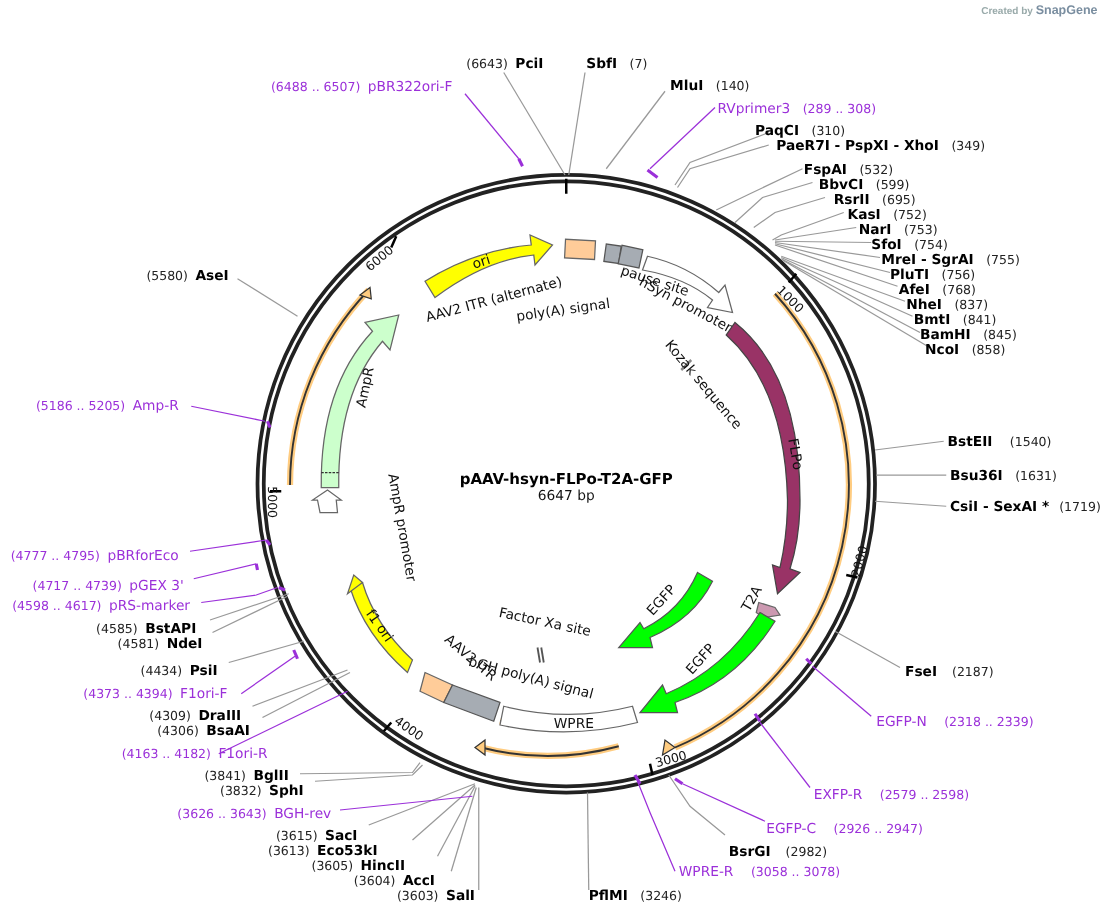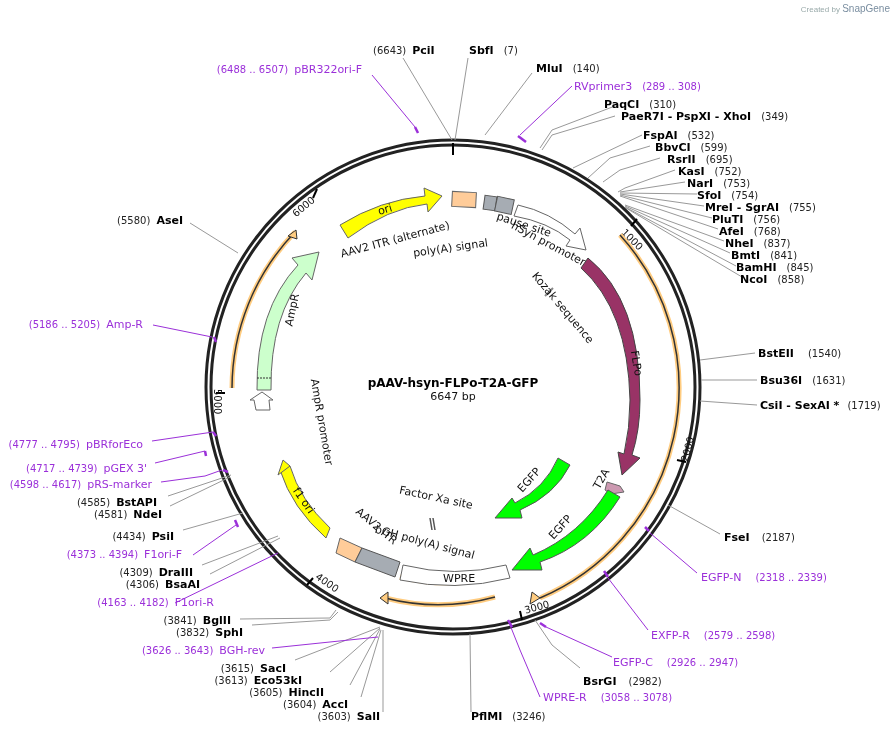--- a/index.html
+++ b/index.html
@@ -6,21 +6,21 @@
   body{width:890px;height:733px;position:relative;overflow:hidden;font-family:"DejaVu Sans","Liberation Sans",sans-serif;}
   #map{position:absolute;left:0;top:0;}
   .enz{font-size:11px;font-weight:bold;fill:#000;}
   .pos{font-size:10px;fill:#222;}
   .prm{font-size:11px;fill:#9b30d9;}
   .prmpos{font-size:10px;fill:#9b30d9;}
   .feat{font-size:11px;fill:#111;}
   .tick{font-size:10px;fill:#111;}
   .title{font-size:12px;font-weight:bold;fill:#000;}
   .sub{font-size:11px;fill:#111;}
-  .credit{position:absolute;right:0;top:3px;font-size:8px;color:#9aa;font-family:"Liberation Sans",sans-serif;}
+  .credit{position:absolute;right:12px;top:3px;font-size:8px;color:#9aa;font-family:"Liberation Sans",sans-serif;font-weight:bold;}
   .credit .brand{font-size:10px;color:#7a8ea0;}
 </style>
 </head>
 <body>
 
 <div class="credit">
   <span>Created by</span>
   <span class="brand">SnapGene</span>
 </div>
 

